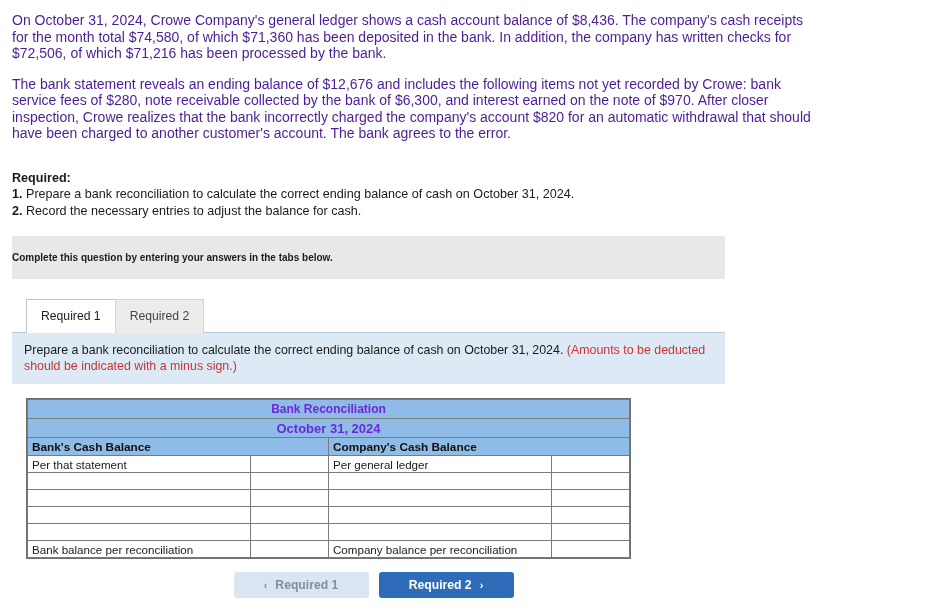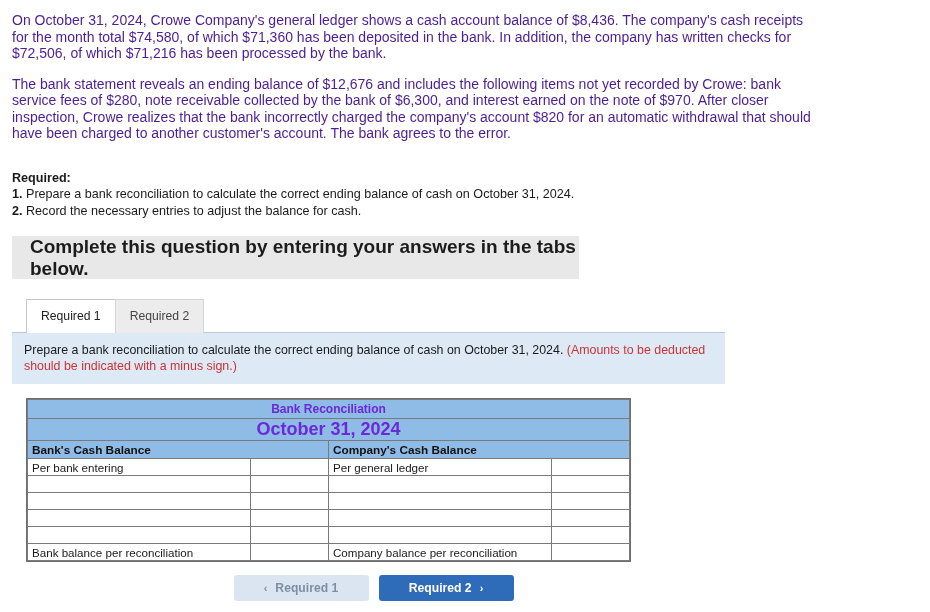--- a/index.html
+++ b/index.html
@@ -39,28 +39,27 @@
     font-size: 12.6px;
   }
   .required-title {
     font-weight: bold;
   }
   .req-num { font-weight: bold; }
 
   
   .instruction-bar {
     margin-top: 17px;
-    width: 567px;
+    width: 713px;
     height: 43px;
     background: #e8e8e8;
     display: flex;
     align-items: center;
-    padding-left: 18px;
-    font-weight: bold;
-    font-size: 19px;
+    font-weight: bold;
+    font-size: 10px;
     color: #1c1c1c;
   }
 
   
   .tabs-row {
     margin-top: 18px;
     display: flex;
     align-items: flex-end;
     width: 713px;
     border-bottom: 1px solid #b9c9d6;
@@ -123,21 +122,21 @@
   }
   .hdr-blue {
     background: #8fbce6;
     text-align: center;
     font-weight: bold;
     font-size: 12px;
     height: 19px !important;
     color: #6d28d9;
   }
   .hdr-blue.sub {
-    font-size: 18px;
+    font-size: 13px;
   }
   .col-title {
     background: #8fbce6;
     text-align: left;
     font-weight: bold;
     font-size: 11.8px;
     height: 18px !important;
     color: #111;
   }
   .label-cell {
@@ -227,21 +226,21 @@
       </tr>
       <tr>
         <td class="hdr-blue sub" colspan="4">October 31, 2024</td>
       </tr>
       <tr>
         <td class="col-title" colspan="2">Bank's Cash Balance</td>
         <td class="col-title" colspan="2">Company's Cash Balance</td>
       </tr>
 
       <tr>
-        <td class="label-cell">Per bank entering</td>
+        <td class="label-cell">Per that statement</td>
         <td class="amount-cell"></td>
         <td class="label-cell">Per general ledger</td>
         <td class="amount-cell"></td>
       </tr>
       <tr class="blank-row">
         <td class="label-cell"></td>
         <td class="amount-cell"></td>
         <td class="label-cell"></td>
         <td class="amount-cell"></td>
       </tr>

